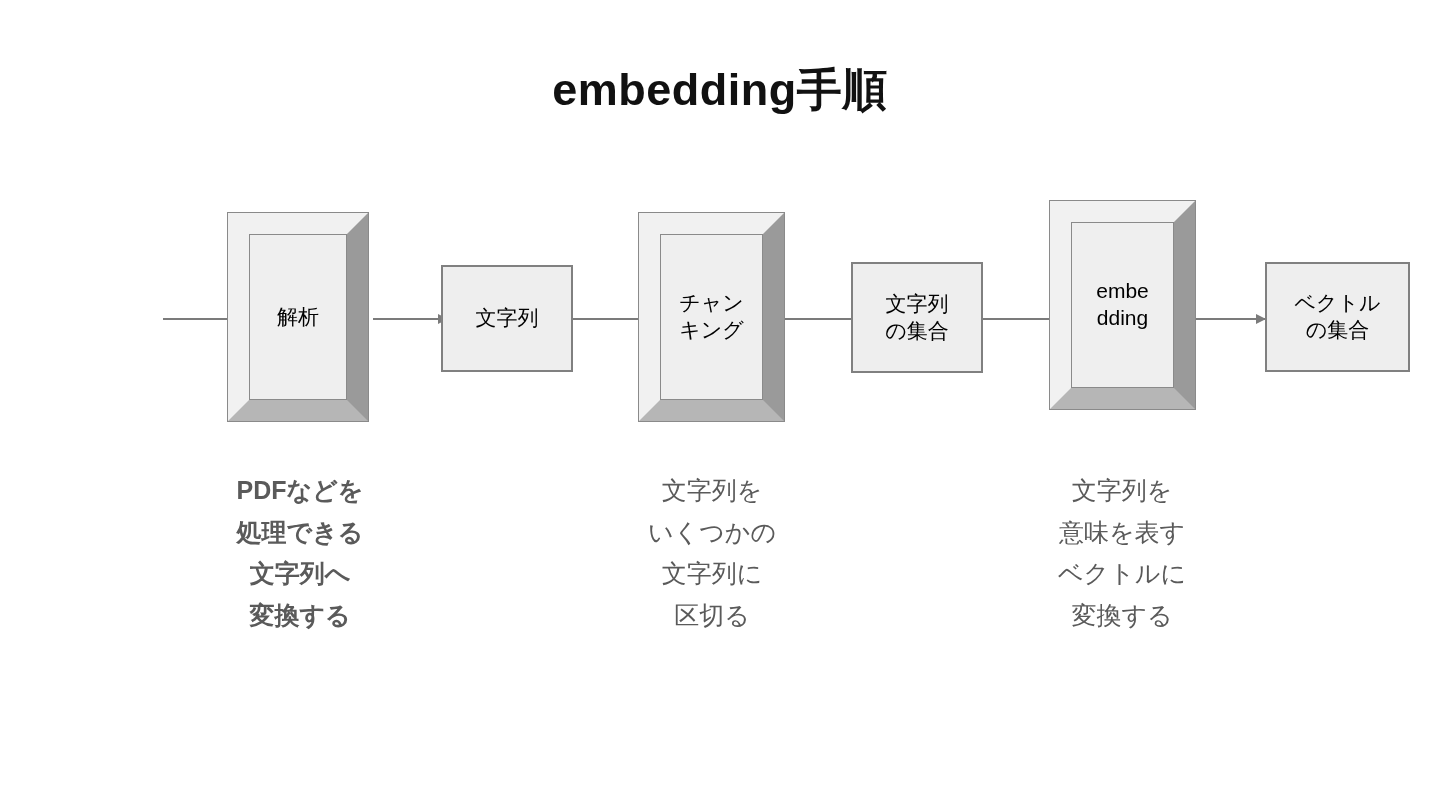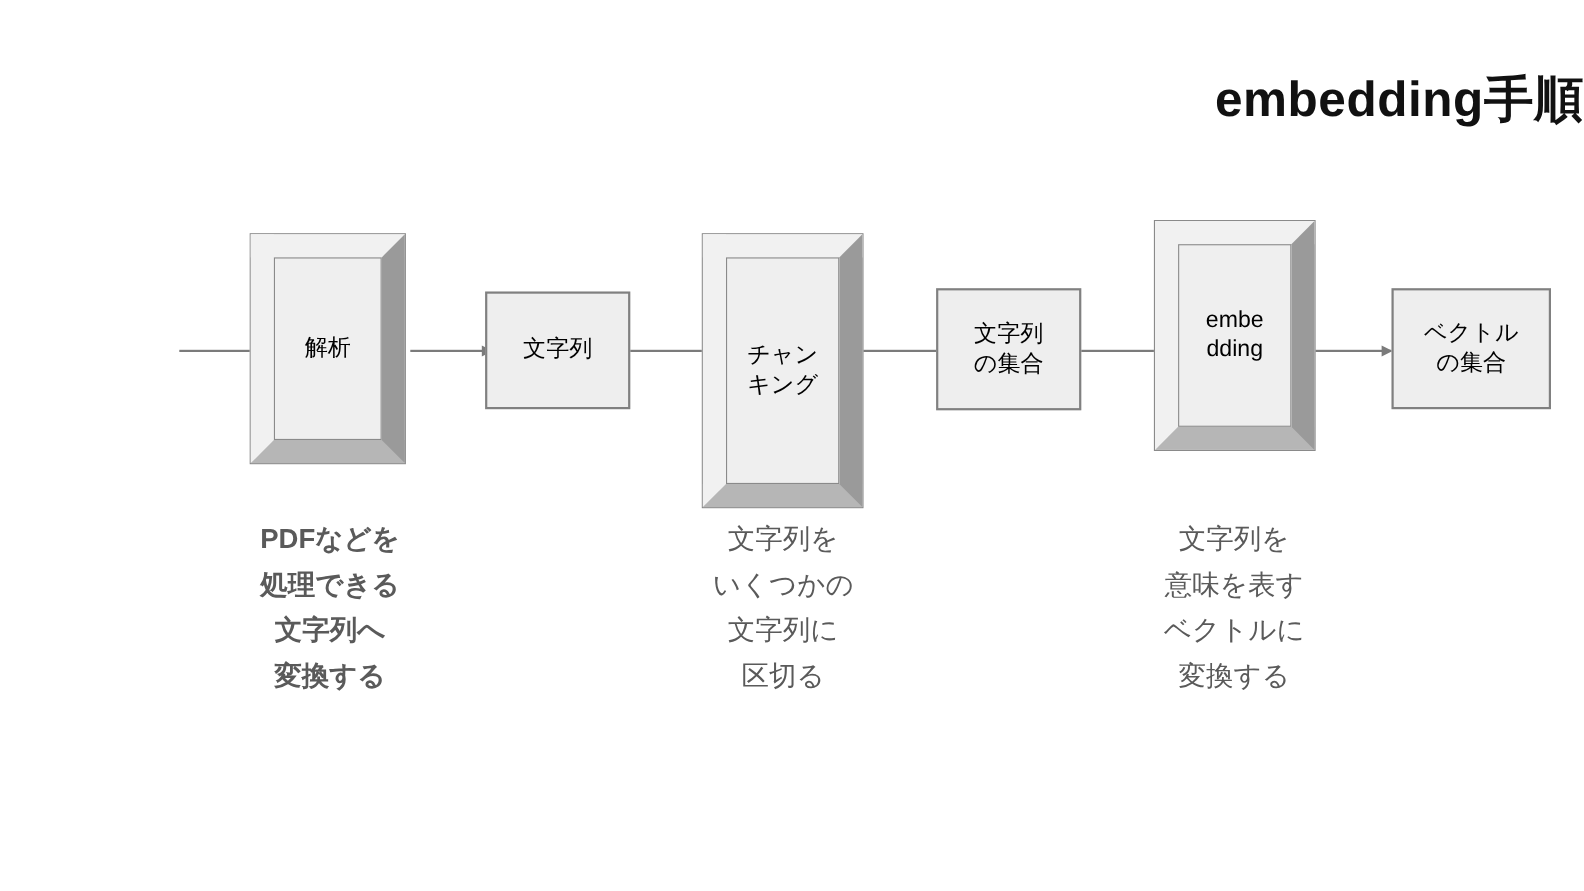--- a/index.html
+++ b/index.html
@@ -23,21 +23,21 @@
     width: 1440px;
     height: 810px;
   }
 
   
   #title {
     position: absolute;
     left: 0;
     top: 64px;
     width: 1440px;
-    text-align: right;
+    text-align: center;
     font-size: 45px;
     font-weight: 700;
     letter-spacing: 0.5px;
     color: #111111;
     line-height: 1.15;
     white-space: nowrap;
   }
 
   
   .node-label {
@@ -148,21 +148,21 @@
   </div>
 
   <div class="arrow" style="left:373px; top:318px; width:74px;"></div>
 
   <div class="data-box" style="left:441px; top:265px; width:132px; height:107px;">
     <div class="node-label">文字列</div>
   </div>
 
   <div class="arrow" style="left:573px; top:318px; width:75px;"></div>
 
-  <div class="proc-box" style="left:638px; top:212px; width:147px; height:250px;">
+  <div class="proc-box" style="left:638px; top:212px; width:147px; height:210px;">
     <div class="proc-bevel"></div>
     <div class="proc-inner"></div>
     <div class="node-label">チャン
 キング</div>
   </div>
 
   <div class="arrow" style="left:785px; top:318px; width:76px;"></div>
 
   <div class="data-box" style="left:851px; top:262px; width:132px; height:111px;">
     <div class="node-label">文字列

